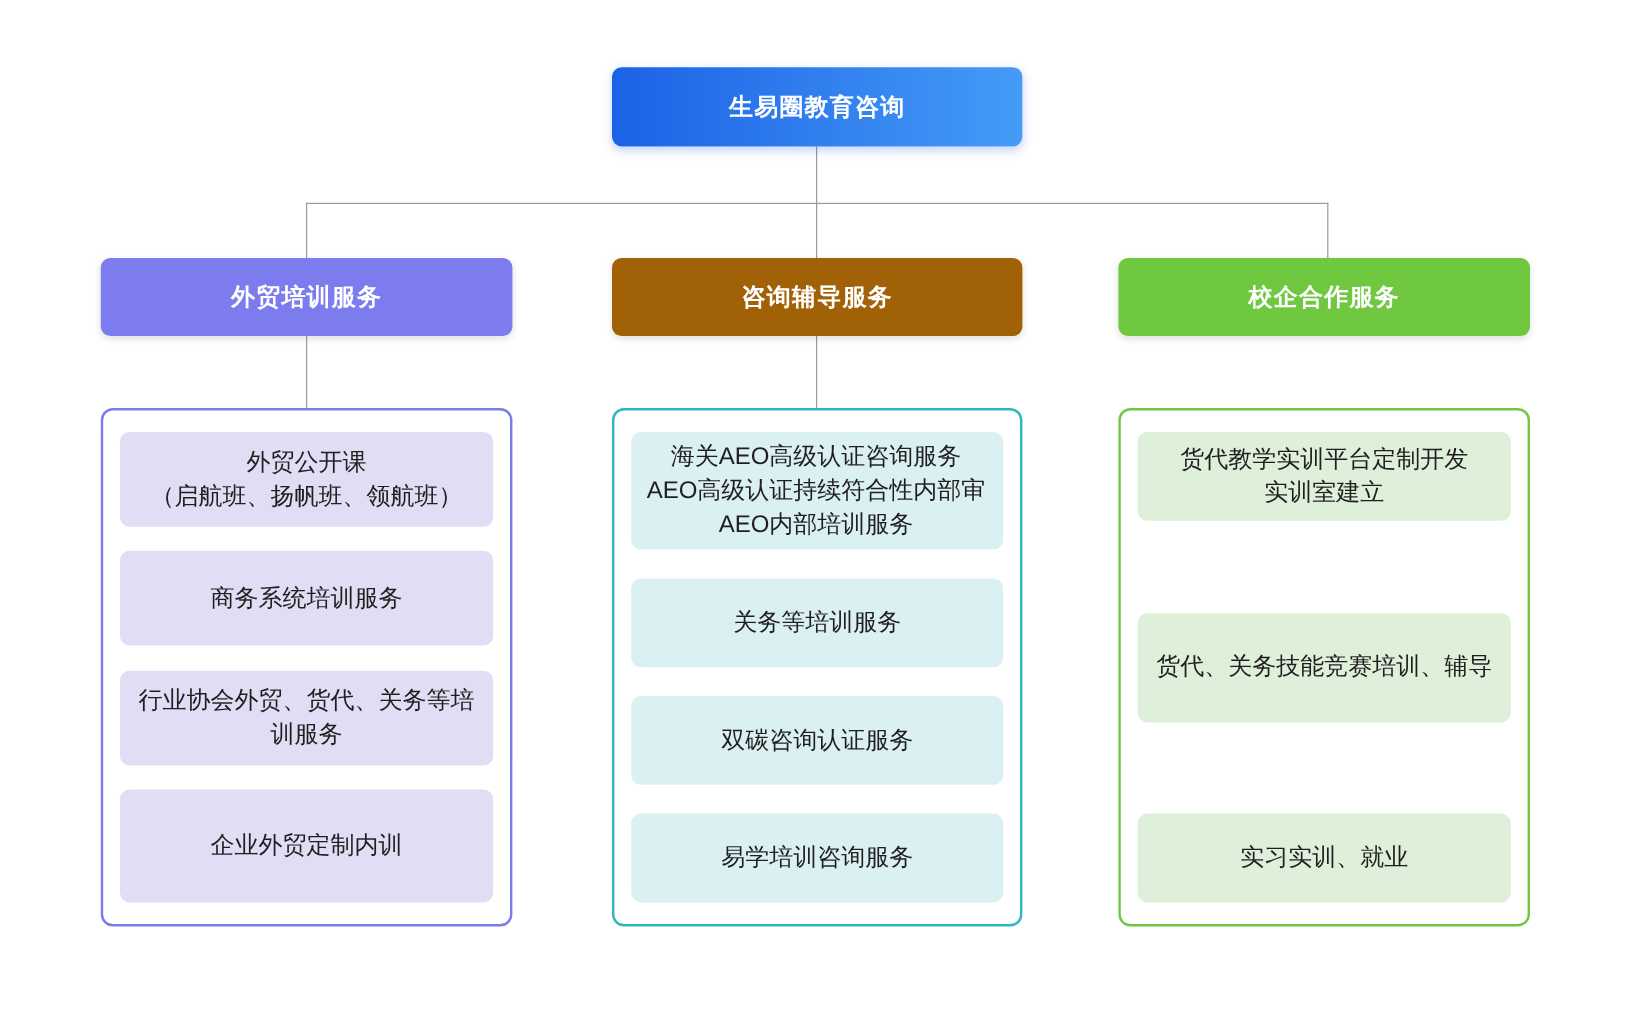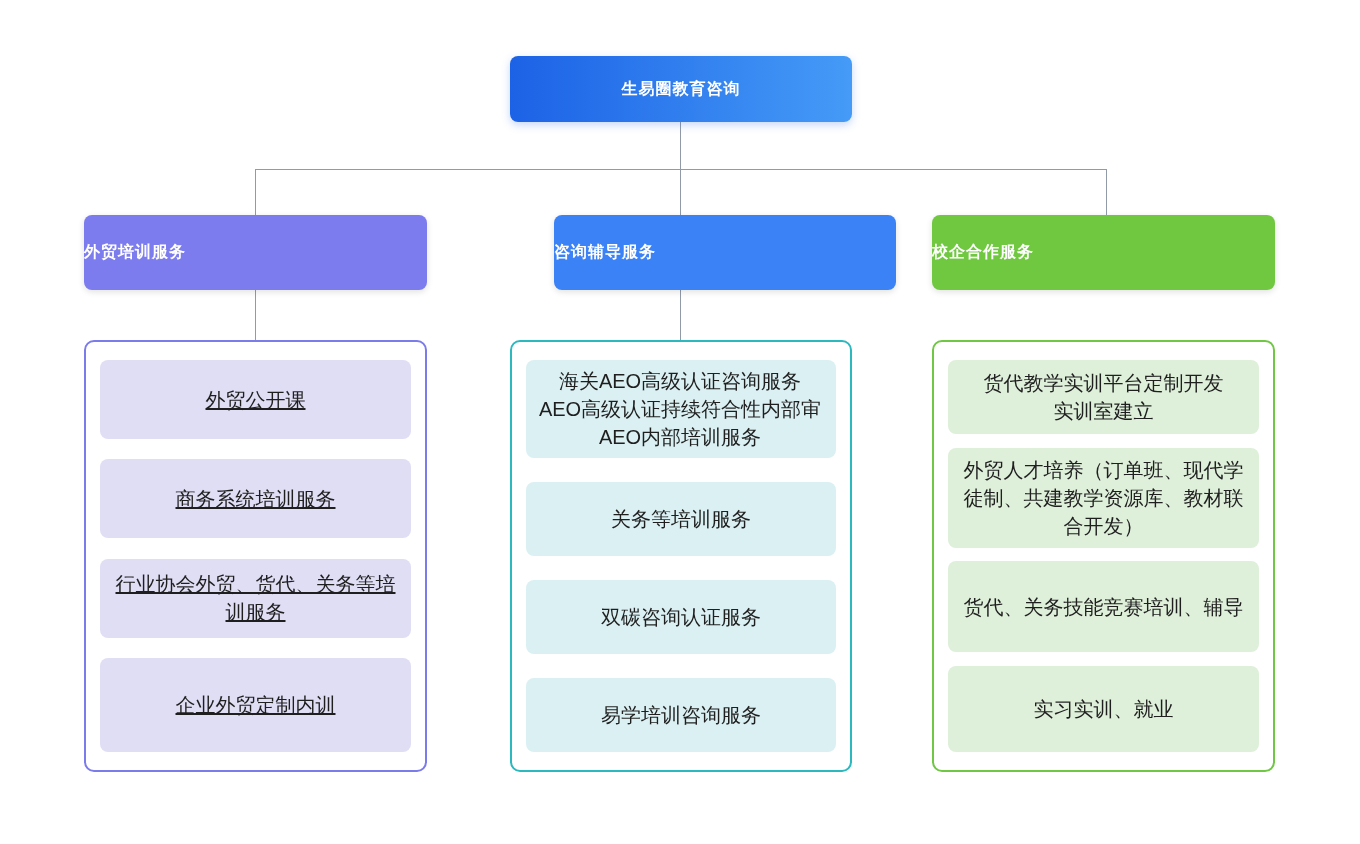--- a/index.html
+++ b/index.html
@@ -29,50 +29,50 @@
     position: absolute;
     left: 510px; top: 56px;
     width: 342px; height: 66px;
     border-radius: 8px;
     background: linear-gradient(90deg, #1C62E6 0%, #459BF7 100%);
     display: flex; align-items: center; justify-content: center;
     box-shadow: 0 3px 8px rgba(28, 98, 230, 0.25);
   }
   .root-node span, .branch-header span {
     color: #ffffff;
-    font-size: 16px;
+    font-size: 20px;
     font-weight: bold;
     letter-spacing: 1px;
   }
 
   
   .branch-header {
     position: absolute;
-    top: 215px; height: 75px;
+    top: 215px; height: 65px;
     border-radius: 8px;
-    display: flex; align-items: center; justify-content: flex-start;
+    display: flex; align-items: center; justify-content: center;
     box-shadow: 0 2px 6px rgba(0,0,0,0.12);
   }
   .bh-0 { background: #7C7CEE; }
-  .bh-1 { background: #3b82f6; margin-left: 44px; }
+  .bh-1 { background: #a16207; }
   .bh-2 { background: #70C841; }
 
   
   .branch-list {
     position: absolute;
     top: 340px; height: 432px;
     background: #ffffff;
     border-radius: 10px;
     border: 2px solid;
     padding: 18px 14px;
     display: flex;
     flex-direction: column;
     justify-content: space-between;
   }
-  .bl-0 { border-color: #7B7BEB; text-decoration: underline; }
+  .bl-0 { border-color: #7B7BEB; }
   .bl-1 { border-color: #2BB9BF; }
   .bl-2 { border-color: #6FC744; }
 
   
   .c0 { left: 84px;  width: 343px; }
   .c1 { left: 510px; width: 342px; }
   .c2 { left: 932px; width: 343px; }
 
   
   .item {
@@ -115,20 +115,21 @@
   <div class="branch-header bh-1 c1">
     <span>咨询辅导服务</span>
   </div>
   <div class="branch-header bh-2 c2">
     <span>校企合作服务</span>
   </div>
 
   <div class="branch-list bl-0 c0">
     <div class="item" style="height:79px;">
       <span>外贸公开课</span>
+      <span>（启航班、扬帆班、领航班）</span>
     </div>
     <div class="item" style="height:79px;">
       <span>商务系统培训服务</span>
     </div>
     <div class="item" style="height:79px;">
       <span>行业协会外贸、货代、关务等培训服务</span>
     </div>
     <div class="item" style="height:94px;">
       <span>企业外贸定制内训</span>
     </div>
@@ -149,24 +150,21 @@
     <div class="item" style="height:74px;">
       <span>易学培训咨询服务</span>
     </div>
   </div>
 
   <div class="branch-list bl-2 c2">
     <div class="item" style="height:74px;">
       <span>货代教学实训平台定制开发</span>
       <span>实训室建立</span>
     </div>
-    <div class="item" style="height:100px;">
-      <span>外贸人才培养（订单班、现代学徒制、共建教学资源库、教材联合开发）</span>
-    </div>
     <div class="item" style="height:91px;">
       <span>货代、关务技能竞赛培训、辅导</span>
     </div>
-    <div class="item" style="height:86px;">
+    <div class="item" style="height:74px;">
       <span>实习实训、就业</span>
     </div>
   </div>
 
 </div>
 
 </body></html>

